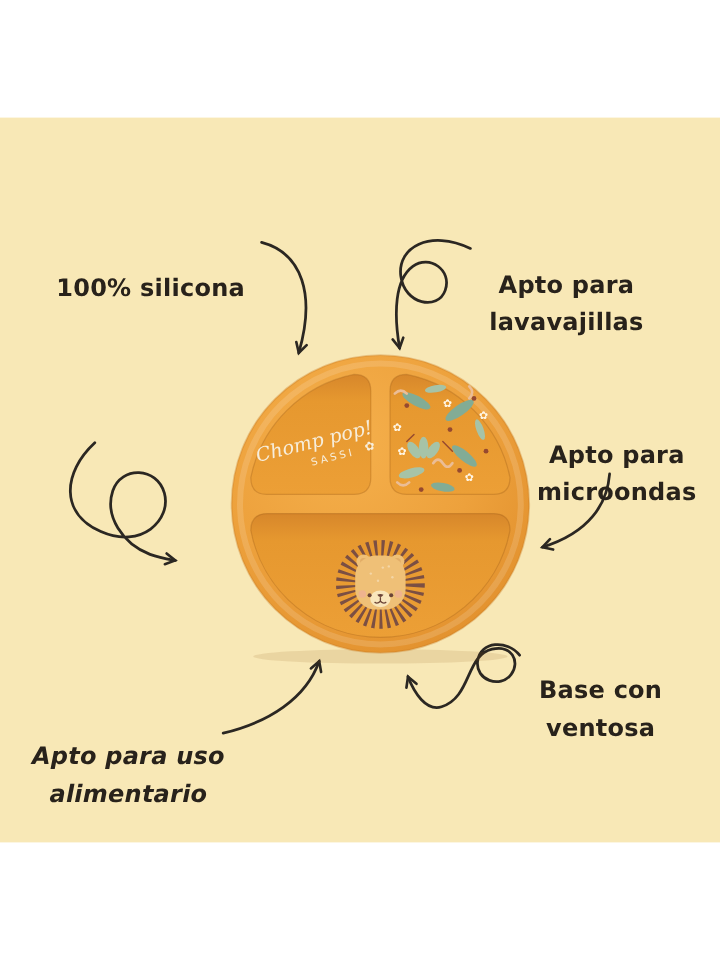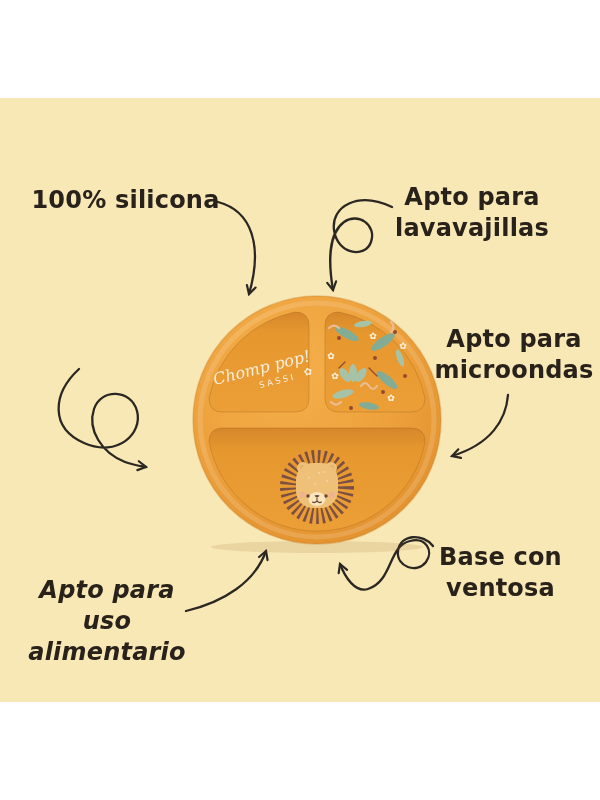--- a/index.html
+++ b/index.html
@@ -5,30 +5,30 @@
   :root{
     --color-background:#F8E8B6; --color-page:#FFFFFF; --color-text:#28221B; --color-arrow:#2B2722;
   }
   *{margin:0;padding:0;box-sizing:border-box;}
   body{width:600px;height:800px;background:var(--color-page,#fff);font-family:"DejaVu Sans",sans-serif;}
   .stage{position:relative;width:600px;height:800px;overflow:hidden;}
   .yellow-band{position:absolute;left:0;top:98px;width:600px;height:604px;background:var(--color-background,#F8E8B6);}
   .scene{position:absolute;left:0;top:0;width:600px;height:800px;}
   .callout{
     position:absolute;
-    font-weight:700;font-size:24px;line-height:31px;letter-spacing:.2px;
+    font-weight:700;font-size:20px;line-height:31px;letter-spacing:.2px;
     color:var(--color-text,#28221B);
-    text-align:center;white-space:pre-line;
+    text-align:center;white-space:pre-line;margin-top:40px;
   }
   .co-silicona{left:28px;top:185px;width:195px;}
   .co-lavavajillas{left:383px;top:182px;width:178px;}
   .co-pvc{left:22px;top:297px;width:140px;}
   .co-microondas{left:428px;top:324px;width:172px;}
   .co-alimentario{left:12px;top:575px;width:190px;font-style:italic;}
-  .co-ventosa{left:413px;top:542px;width:175px;}
+  .co-ventosa{left:413px;top:520px;width:175px;}
   .arrow{fill:none;stroke:var(--color-arrow,#2B2722);stroke-width:2.3;stroke-linecap:round;marker-end:url(#ah);}
 </style>
 </head>
 <body>
 
 <div class="stage">
 
   <div class="yellow-band"></div>
 
   <svg class="scene" viewBox="0 0 600 800" xmlns="http://www.w3.org/2000/svg">

